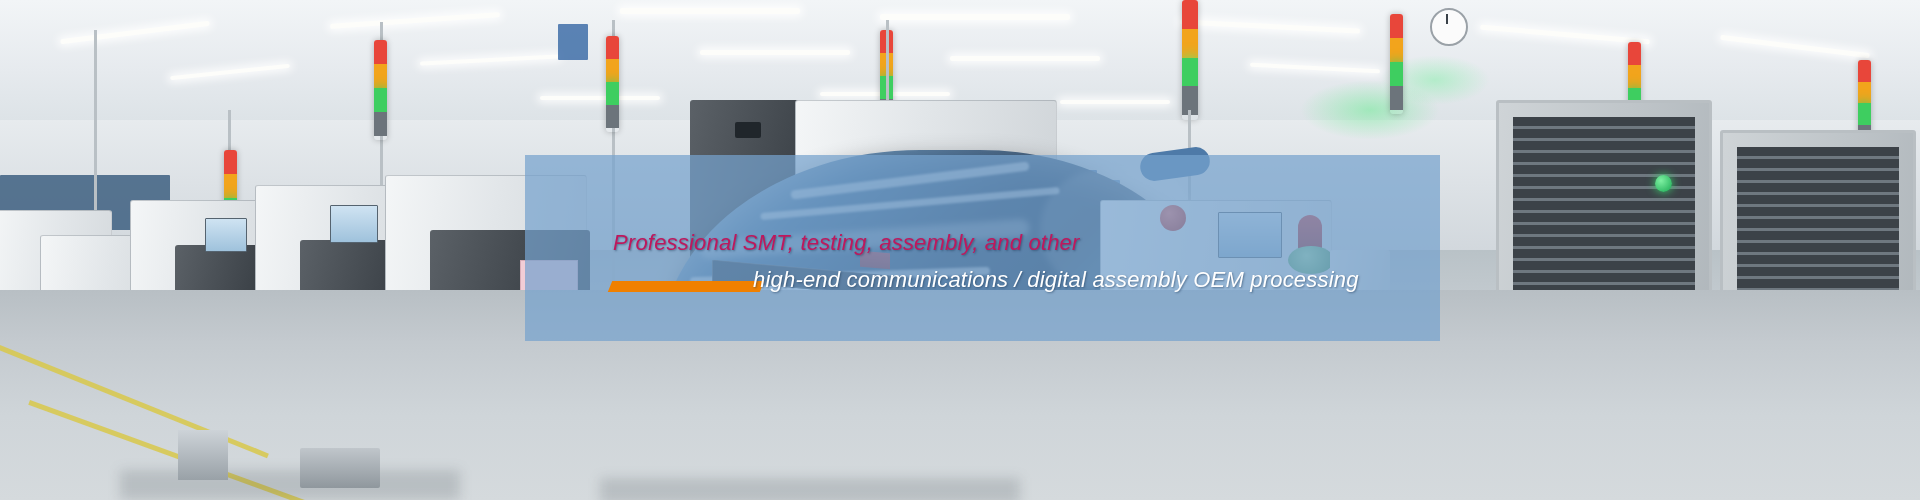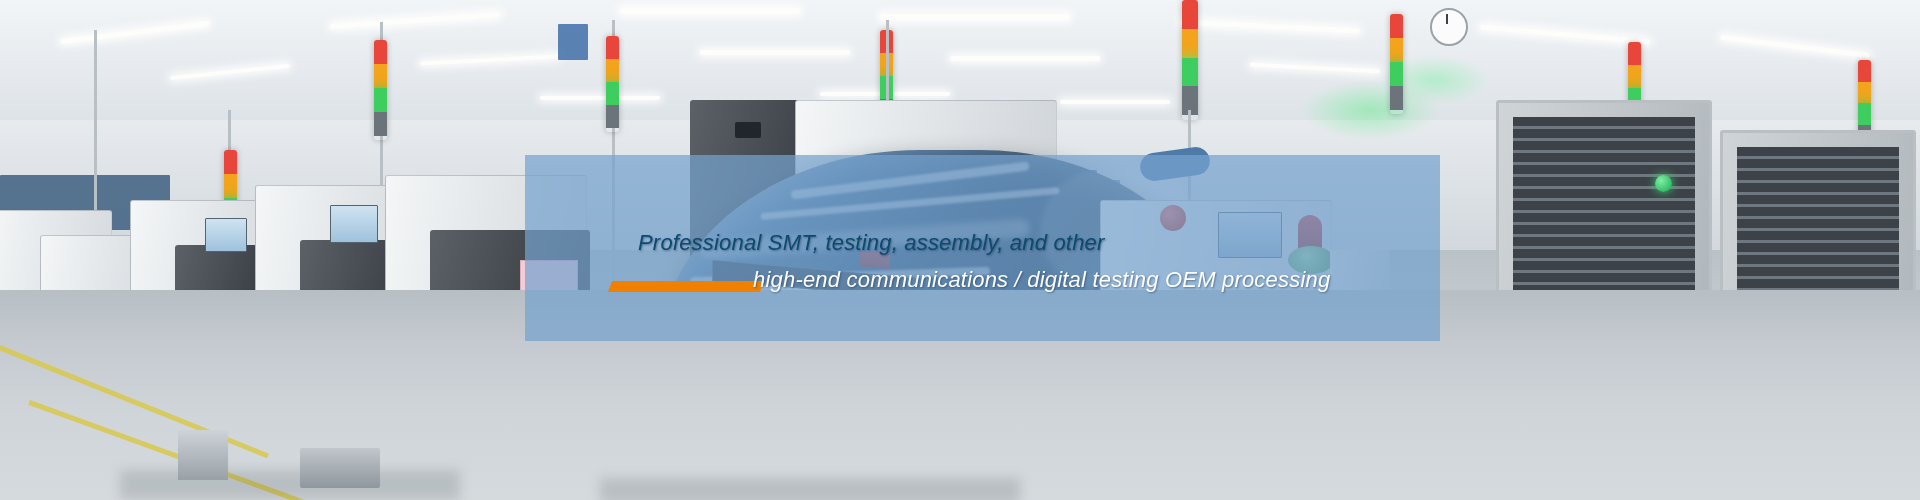--- a/index.html
+++ b/index.html
@@ -81,22 +81,22 @@
 
   
   .overlay{position:absolute;left:525px;top:155px;width:915px;height:186px;
     background:rgba(118,162,205,.72);}
   .headline{position:absolute;left:55px;top:12px;white-space:nowrap;
     color:#ffffff;font-style:italic;font-weight:bold;
     font-size:39px;letter-spacing:.5px;
     text-shadow:0 0 1px rgba(40,70,100,.55), 1px 1px 2px rgba(30,55,85,.45);}
   .headline .lead{font-size:46px;font-weight:bold;letter-spacing:1px;margin-right:10px;}
   .sub1{position:absolute;left:88px;top:75px;white-space:nowrap;
-    color:#0c4a6e;font-style:italic;font-size:22px;letter-spacing:.2px;
-    text-shadow:1px 1px 2px rgba(30,55,85,.5);margin-left:25px;}
+    color:#be185d;font-style:italic;font-size:22px;letter-spacing:.2px;
+    text-shadow:1px 1px 2px rgba(30,55,85,.5);}
   .sub2{position:absolute;left:228px;top:112px;white-space:nowrap;
     color:#ffffff;font-style:italic;font-size:22px;letter-spacing:.2px;
     text-shadow:1px 1px 2px rgba(30,55,85,.5);}
   .accentbar{position:absolute;left:85px;top:126px;width:152px;height:11px;
     background:#f08000;transform:skewX(-22deg);}
 </style>
 </head>
 <body>
 
 <div class="banner">
@@ -289,16 +289,16 @@
     <div class="floorshadow" style="left:120px;top:470px;width:340px;height:30px;"></div>
     <div class="floorshadow" style="left:600px;top:478px;width:420px;height:26px;"></div>
 
     <div style="position:absolute;left:300px;top:448px;width:80px;height:40px;background:linear-gradient(#c0c6cb,#8f979d);border-radius:2px;"></div>
     <div style="position:absolute;left:178px;top:430px;width:50px;height:50px;background:linear-gradient(#cdd3d8,#99a1a7);"></div>
   </div>
 
   <div class="overlay">
     <div class="sub1">Professional SMT, testing, assembly, and other</div>
     <div class="accentbar"></div>
-    <div class="sub2">high-end communications / digital testing OEM processing</div>
+    <div class="sub2">high-end communications / digital assembly OEM processing</div>
   </div>
 
 </div>
 
 </body></html>

